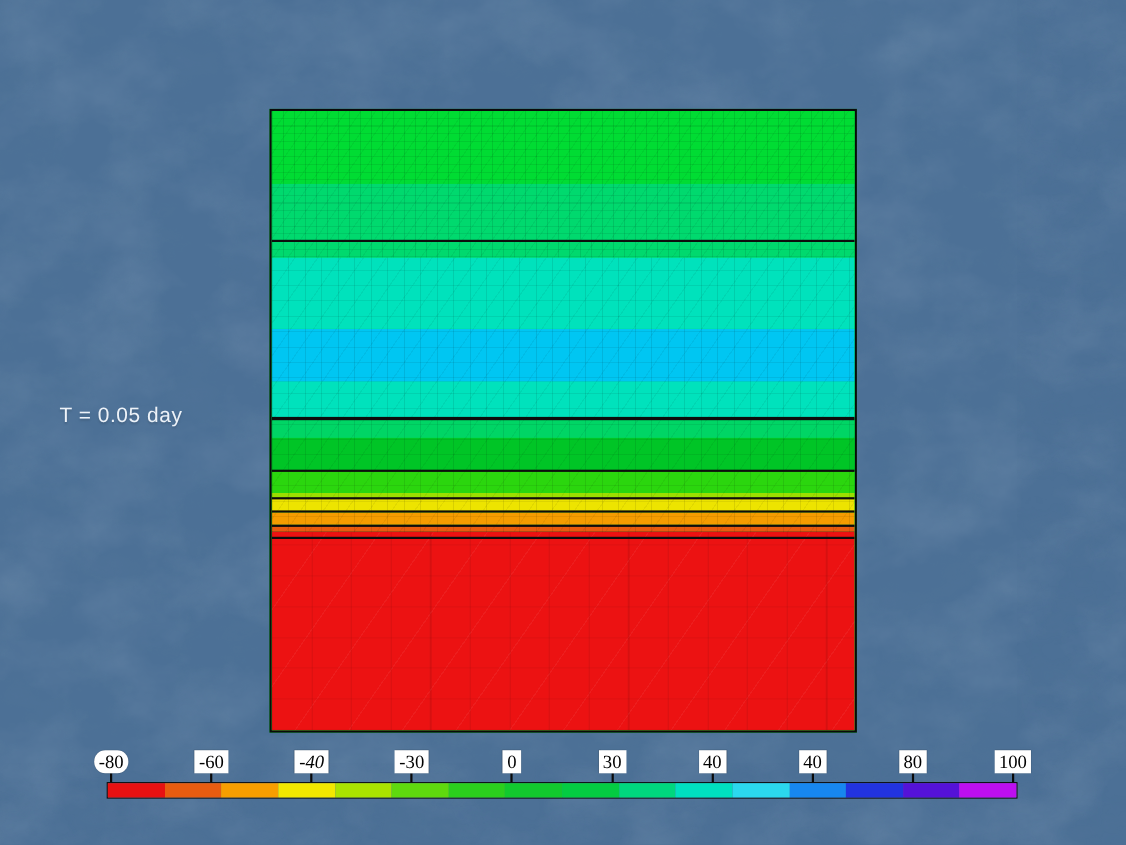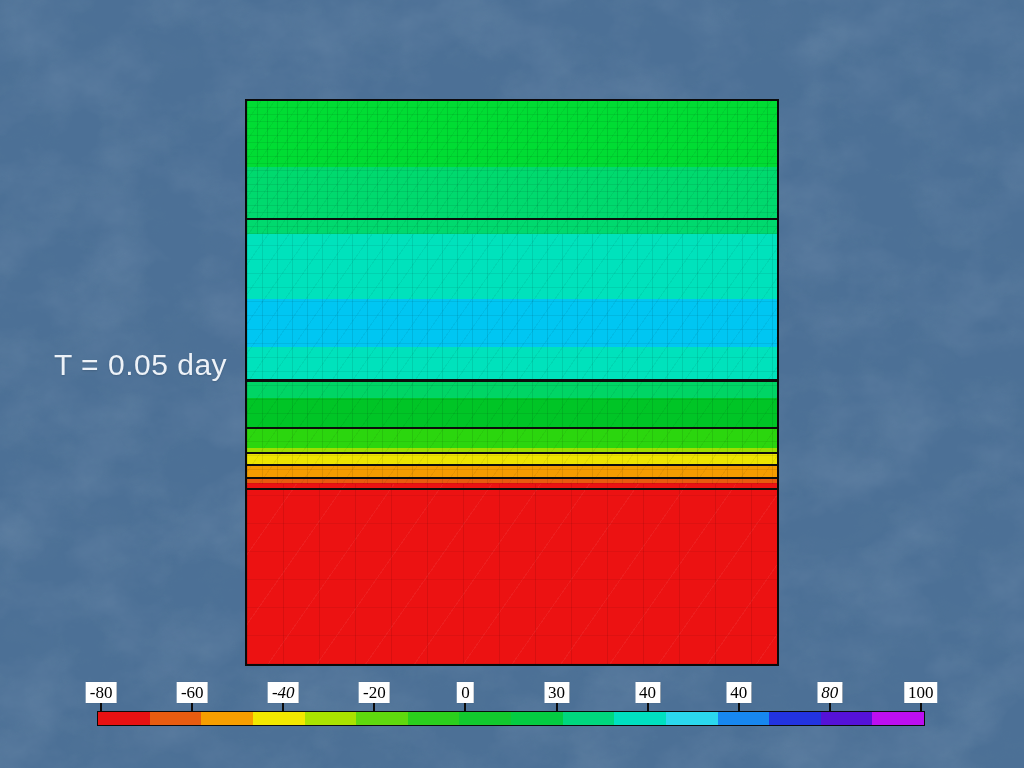--- a/index.html
+++ b/index.html
@@ -5,22 +5,22 @@
   html,body{margin:0;padding:0;}
   body{
     width:1024px;height:768px;position:relative;overflow:hidden;
     background:#4C7096;
     font-family:"Liberation Sans",sans-serif;
   }
   #bg-texture{position:absolute;left:0;top:0;z-index:0;}
   .slide{position:absolute;left:0;top:0;width:1024px;height:768px;z-index:1;}
 
   .time-label{
-    position:absolute;left:54px;top:348px;
-    font-size:30px;color:#EDF2F8;letter-spacing:0.5px;
+    position:absolute;left:54px;top:368px;
+    font-size:19px;color:#EDF2F8;letter-spacing:0.5px;
     text-shadow:0 1px 2px rgba(0,0,0,0.15);
   }
 
   
   .plot{
     position:absolute;left:245px;top:99px;width:530px;height:563px;
     border:2px solid #0A0A0A;overflow:hidden;background:#00DC33;
   }
   .band{position:absolute;left:0;width:100%;}
   .cline{position:absolute;left:0;width:100%;background:#0D0D0D;}
@@ -123,34 +123,34 @@
         <div class="cseg" style="background: rgb(0, 215, 126);"></div>
         <div class="cseg" style="background: rgb(0, 224, 192);"></div>
         <div class="cseg" style="background: rgb(43, 216, 238);"></div>
         <div class="cseg" style="background: rgb(23, 135, 240);"></div>
         <div class="cseg" style="background: rgb(34, 51, 224);"></div>
         <div class="cseg" style="background: rgb(85, 18, 216);"></div>
         <div class="cseg" style="background: rgb(189, 15, 240);"></div>
       </div>
 
   <div class="tick" style="left: 0.5%;"></div>
-      <div class="tick-label" style="left: 0.5%;">-80</div>
+      <div class="tick-label" style="left: 0.5%; border-radius: 10px;">-80</div>
       <div class="tick" style="left: 11.5%;"></div>
       <div class="tick-label" style="left: 11.5%;">-60</div>
       <div class="tick" style="left: 22.5%;"></div>
       <div class="tick-label" style="left: 22.5%; font-style: italic;">-40</div>
       <div class="tick" style="left: 33.5%;"></div>
-      <div class="tick-label" style="left: 33.5%;">-20</div>
+      <div class="tick-label" style="left: 33.5%;">-30</div>
       <div class="tick" style="left: 44.5%;"></div>
       <div class="tick-label" style="left: 44.5%;">0</div>
       <div class="tick" style="left: 55.5%;"></div>
       <div class="tick-label" style="left: 55.5%;">30</div>
       <div class="tick" style="left: 66.5%;"></div>
       <div class="tick-label" style="left: 66.5%; text-align: center;">40</div>
       <div class="tick" style="left: 77.5%;"></div>
       <div class="tick-label" style="left: 77.5%;">40</div>
       <div class="tick" style="left: 88.5%;"></div>
-      <div class="tick-label" style="left: 88.5%; font-style: italic;">80</div>
+      <div class="tick-label" style="left: 88.5%;">80</div>
       <div class="tick" style="left: 99.5%;"></div>
       <div class="tick-label" style="left: 99.5%;">100</div>
     </div>
 
 </div>
 
 </body></html>

